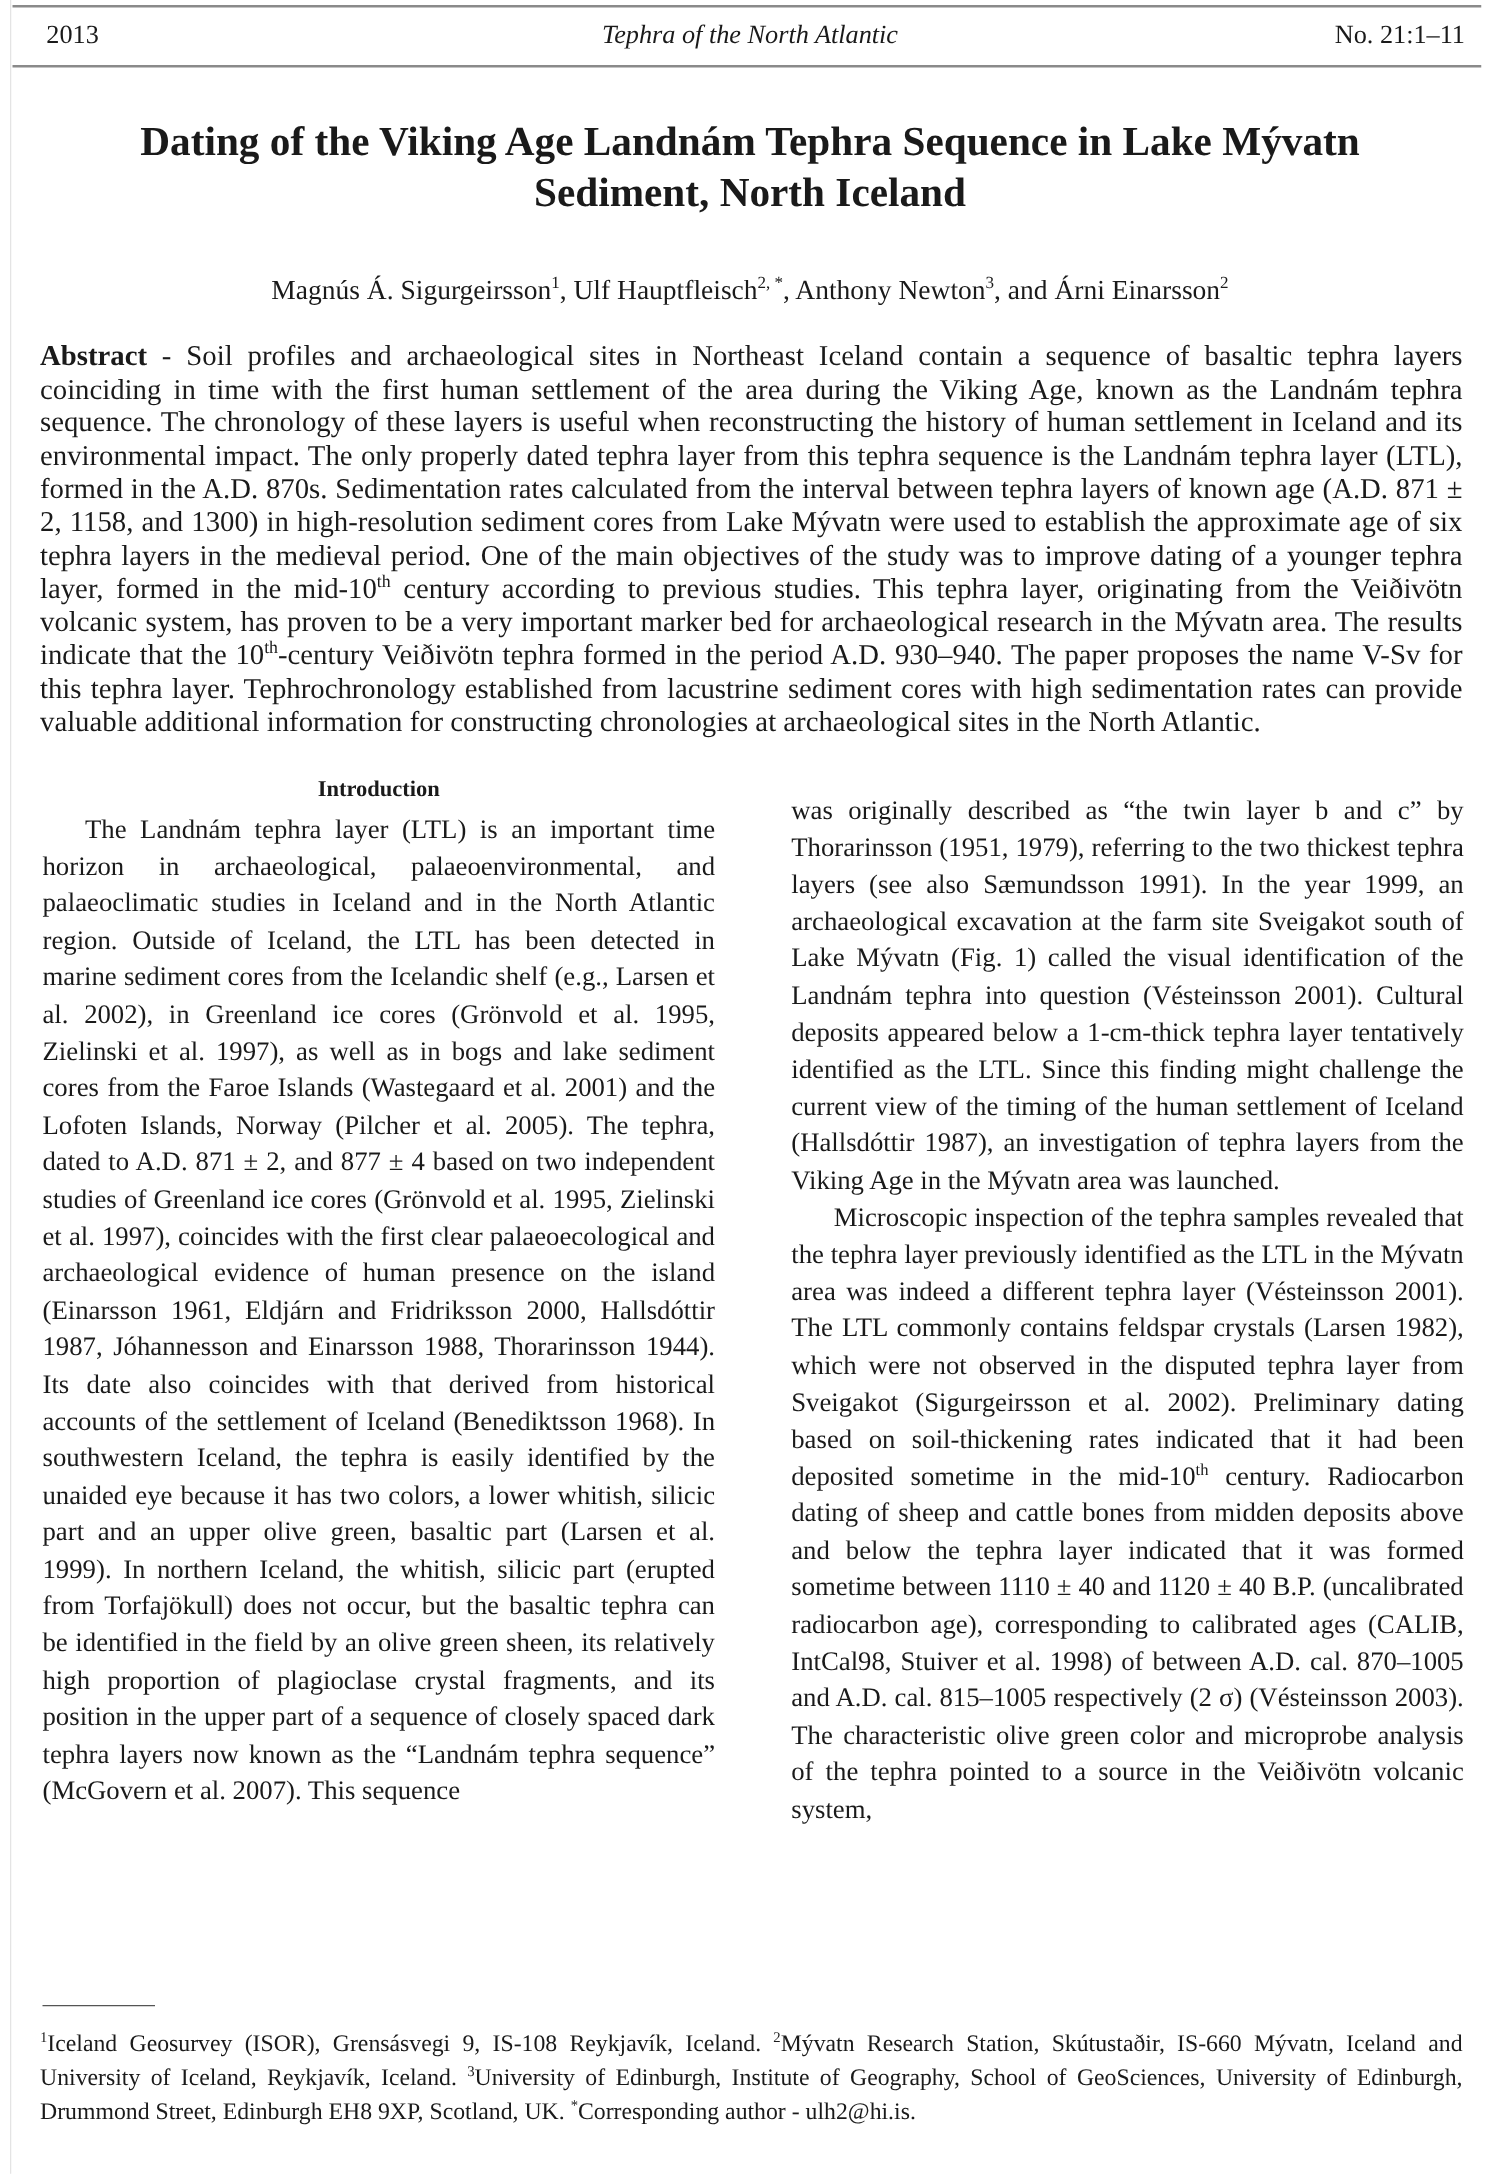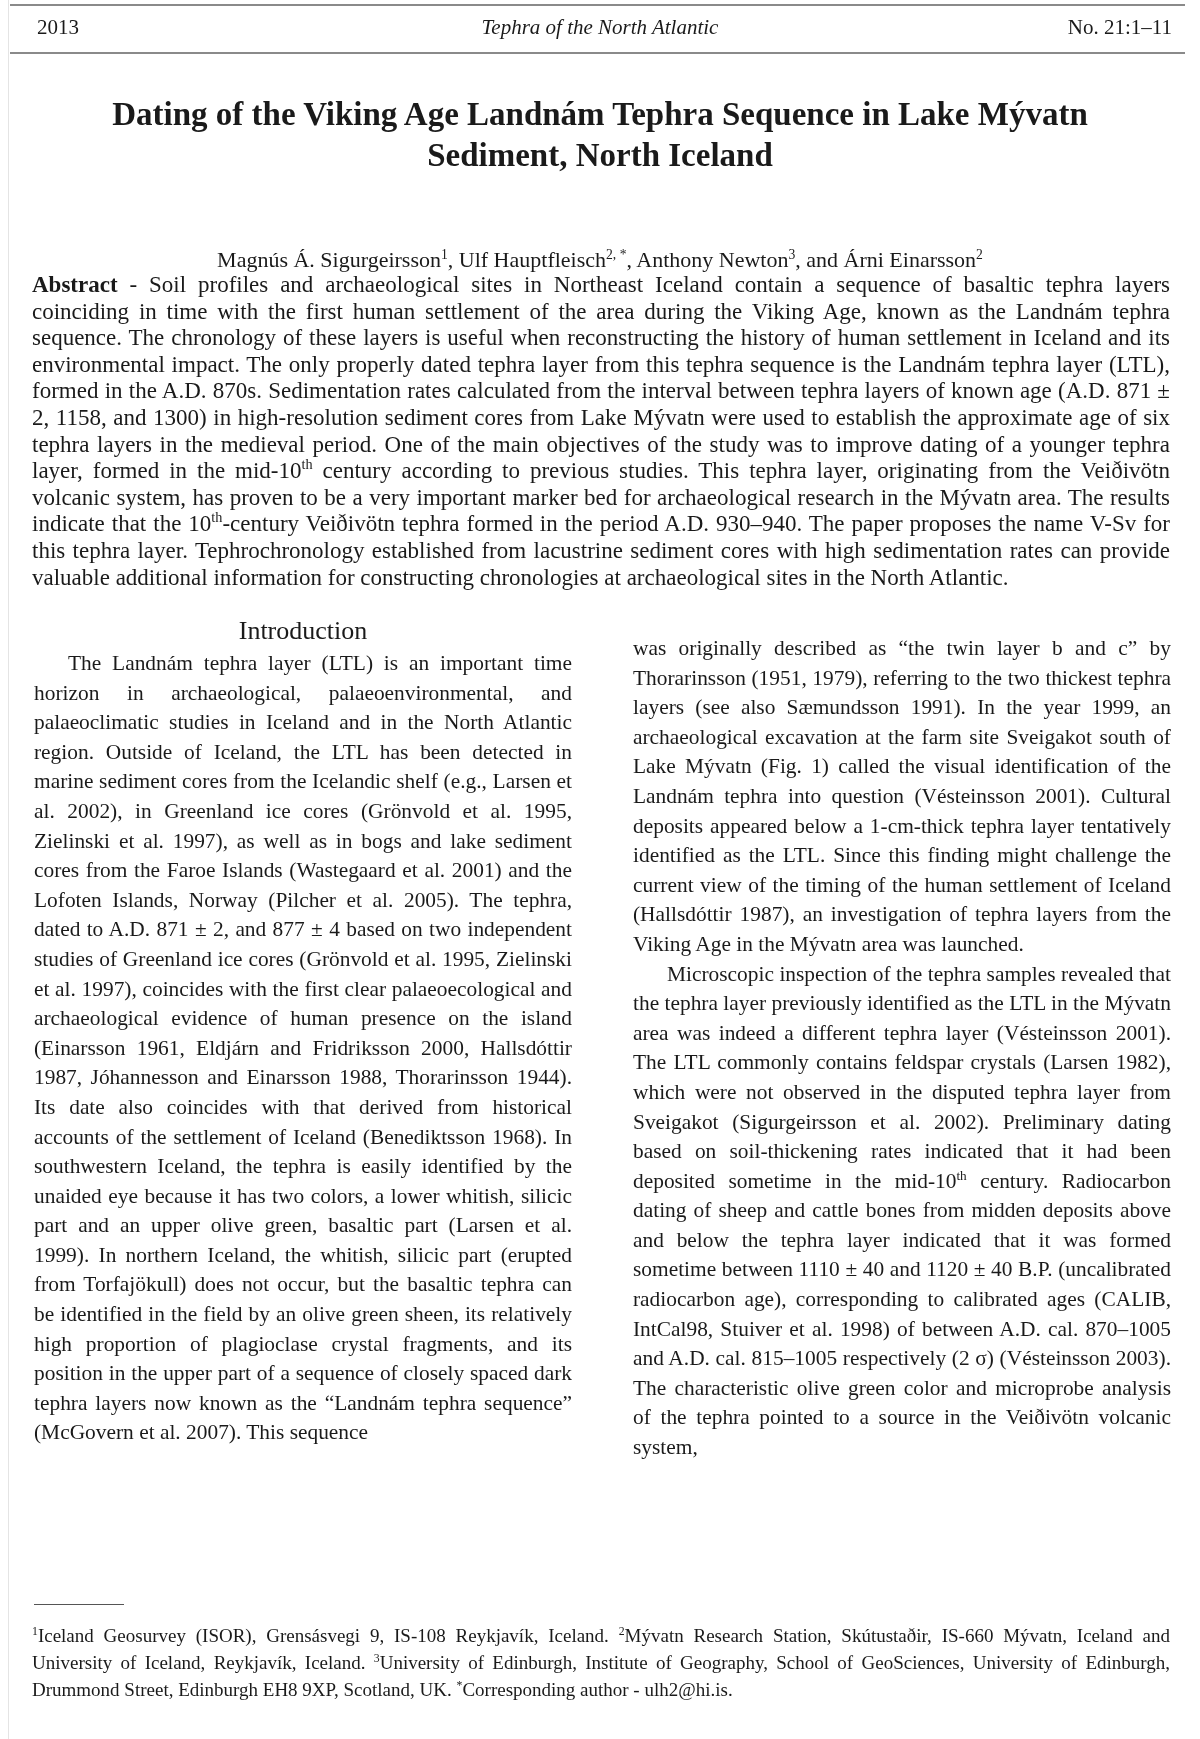--- a/index.html
+++ b/index.html
@@ -15,38 +15,38 @@
   .hdr.year { left: 37px; }
   .hdr.journal { left: 0; width: 1200px; text-align: center; font-style: italic; }
   .hdr.issue { right: 28px; }
 
   .title {
     position: absolute; left: 40px; width: 1120px; top: 94px;
     text-align: center; font-weight: bold; font-size: 33px; line-height: 41px;
   }
   .authors {
     position: absolute; left: 0; width: 1200px; top: 218px;
-    text-align: center; font-size: 22px; line-height: 28px; margin-top: 28px;
+    text-align: center; font-size: 22px; line-height: 28px;
   }
   sup { font-size: 62%; line-height: 0; vertical-align: super; }
 
   .abstract {
     position: absolute; left: 32px; width: 1138px; top: 272px;
     font-size: 23px; line-height: 26.6px; text-align: justify;
   }
   .abstract .lbl { font-weight: bold; }
 
   .col { position: absolute; width: 538px; font-size: 21.4px; line-height: 29.6px; text-align: justify; }
   .col.left { left: 34px; top: 621px; }
   .col.right { left: 633px; top: 634px; }
   .col p { margin: 0; }
   .col p.indent { text-indent: 34px; }
   .section-heading {
     position: absolute; left: 34px; width: 538px; top: 617px;
-    text-align: center; font-weight: normal; font-size: 26px; line-height: 28px;
+    text-align: center; font-weight: bold; font-size: 18px; line-height: 28px;
   }
 
   .fn-rule { position: absolute; left: 34px; top: 1604px; width: 90px; border-top: 1.5px solid #555; }
   .footnotes {
     position: absolute; left: 32px; width: 1138px; top: 1622px;
     font-size: 19px; line-height: 27px; text-align: justify;
   }
 </style>
 </head>
 <body>

